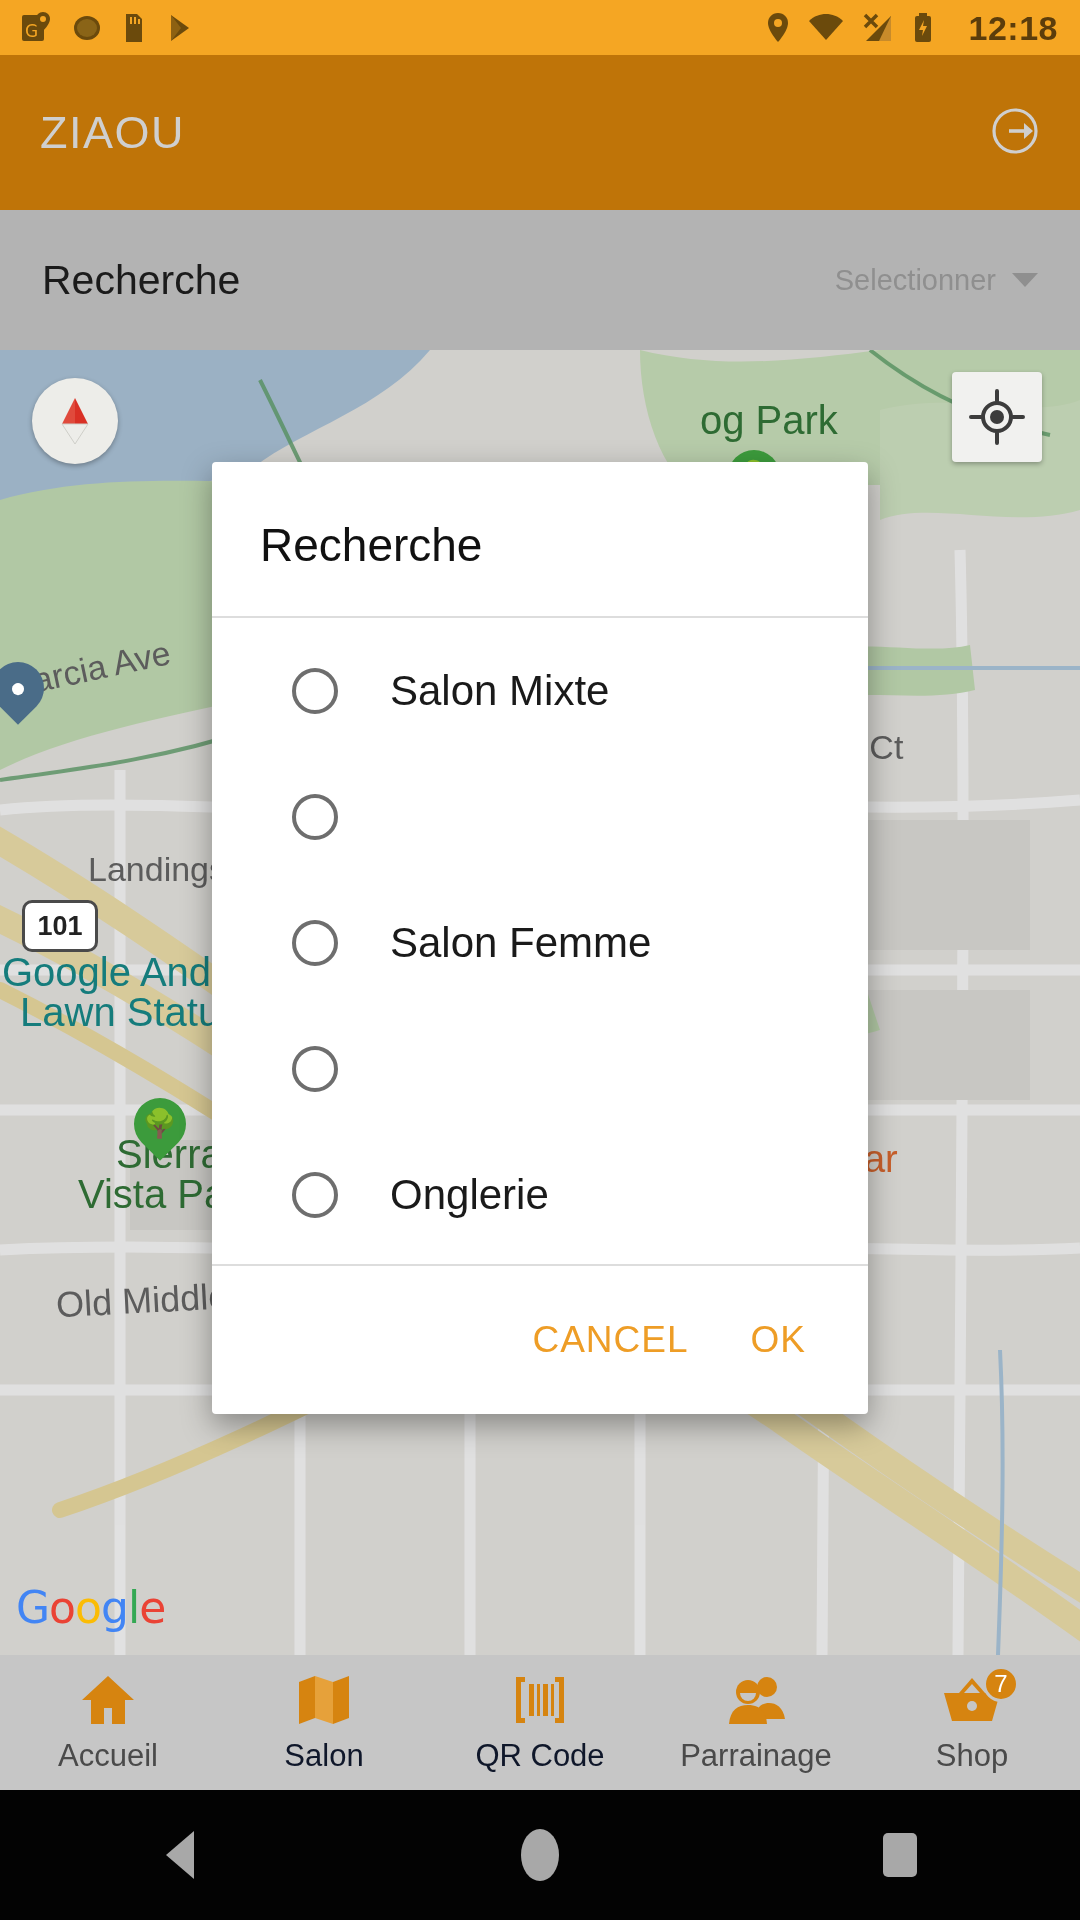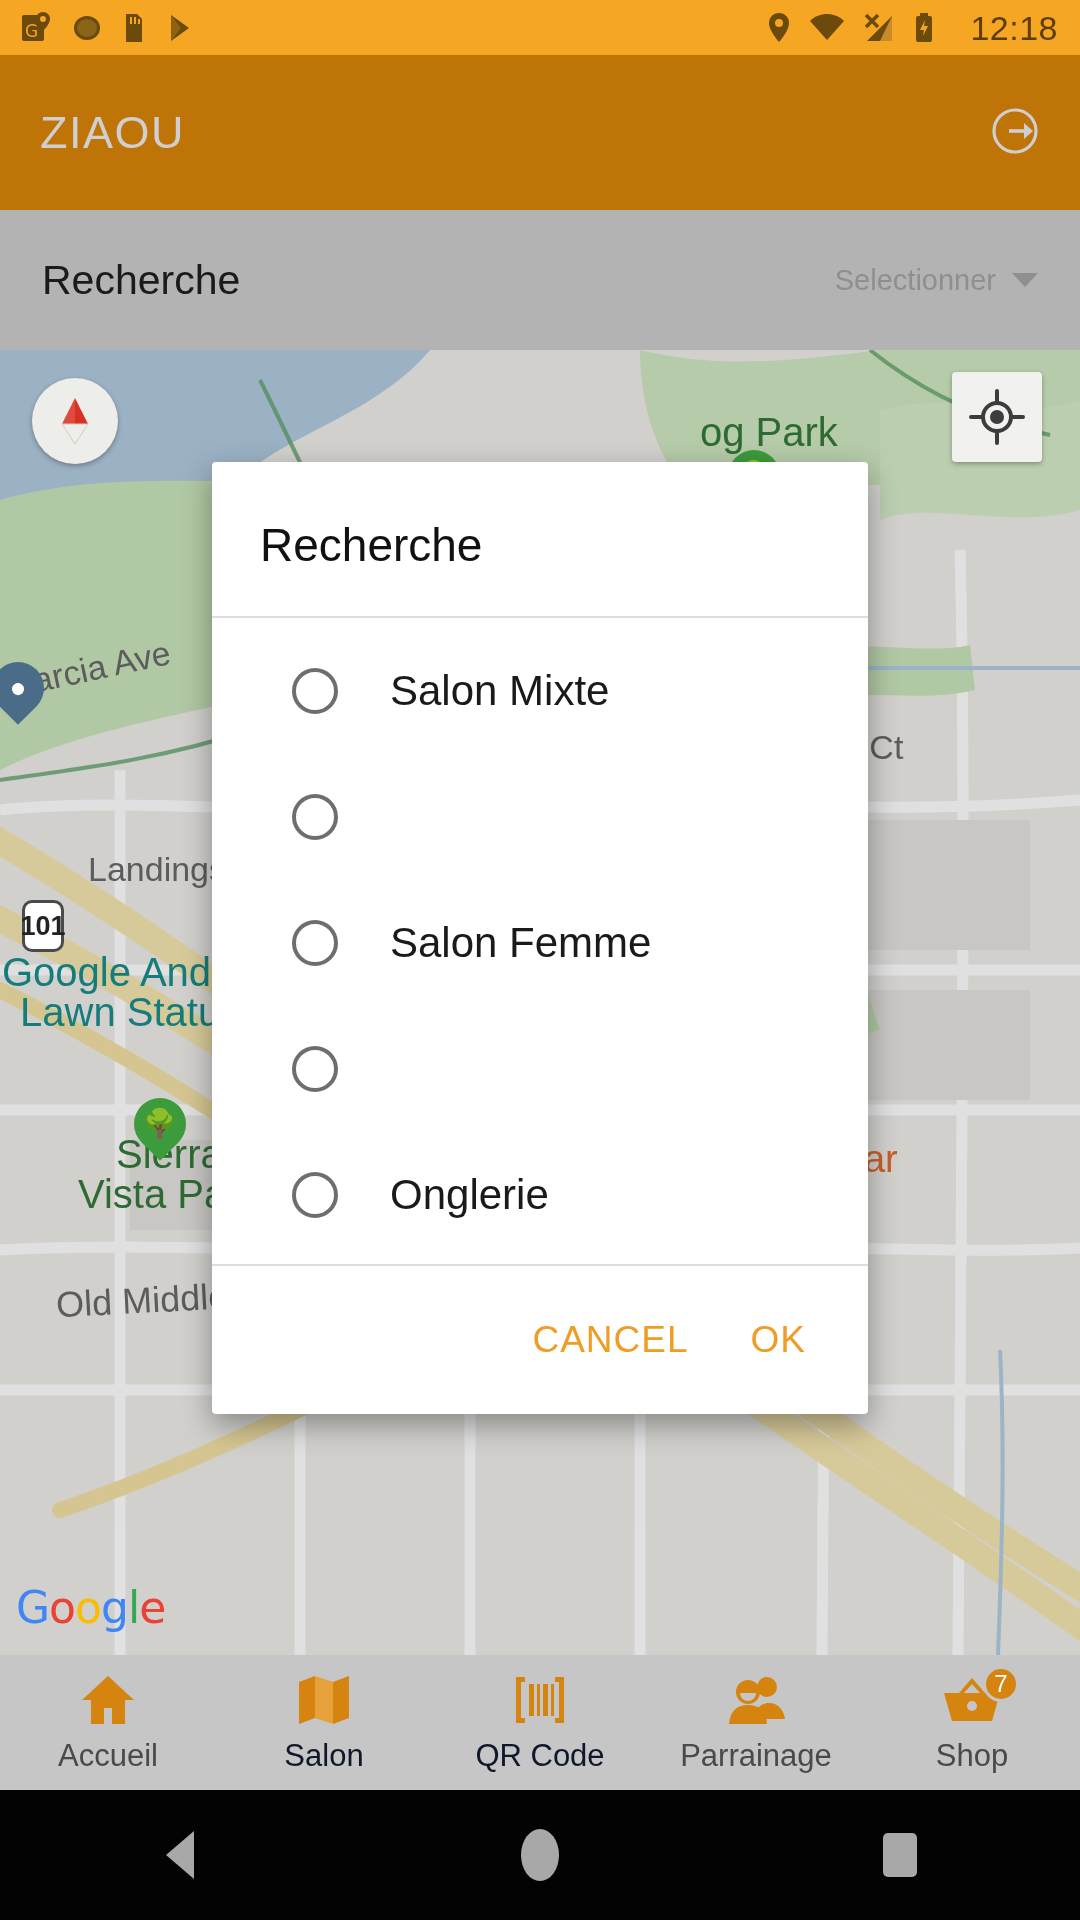--- a/index.html
+++ b/index.html
@@ -21,21 +21,21 @@
     width: 1080px; height: 55px;
     background: #F5A623;
     display: flex; align-items: center;
     padding: 0 22px;
   }
   .sb-left { display: flex; align-items: center; gap: 20px; }
   .sb-right { margin-left: auto; display: flex; align-items: center; gap: 17px; }
   .sb-ico { display: block; }
   .sb-time {
     color: #5C3D0B; font-size: 34px; letter-spacing: 0.5px;
-    margin-left: 18px; line-height: 1;
+    margin-left: 18px; line-height: 1; font-weight: bold;
   }
 
   
   #app-bar {
     position: absolute; top: 55px; left: 0;
     width: 1080px; height: 155px;
     background: #BF7408;
     display: flex; align-items: center;
     padding: 0 40px;
   }
@@ -123,21 +123,21 @@
   }
   #google-logo span:nth-child(1){color:#4285F4;}
   #google-logo span:nth-child(2){color:#EA4335;}
   #google-logo span:nth-child(3){color:#FBBC05;}
   #google-logo span:nth-child(4){color:#4285F4;}
   #google-logo span:nth-child(5){color:#34A853;}
   #google-logo span:nth-child(6){color:#EA4335;}
 
   #hwy-shield {
     position: absolute; left: 22px; top: 550px;
-    width: 42px; height: 52px;
+    width: 76px; height: 52px;
     background: #fff; border: 3px solid #4a4a4a;
     border-radius: 10px;
     display:flex;align-items:center;justify-content:center;
     color:#222; font-size: 27px; font-weight: bold;
   }
 
   
   #dialog {
     position: absolute;
     left: 212px; top: 462px;
@@ -355,21 +355,21 @@
     <div class="map-dim"></div>
 
     <div class="map-label lbl-road" style="left:6px; top:300px; transform:rotate(-12deg);">Garcia Ave</div>
     <div class="map-label lbl-road" style="left:88px; top:500px;">Landings</div>
     <div class="map-label lbl-poi" style="left:2px; top:600px; font-size:40px;">Google Andro</div>
     <div class="map-label lbl-poi" style="left:20px; top:640px; font-size:40px;">Lawn Statue</div>
     <div class="map-label lbl-park" style="left:116px; top:782px; font-size:40px;">Sierra</div>
     <div class="map-label lbl-park" style="left:78px; top:822px; font-size:40px;">Vista Park</div>
     <div class="map-label lbl-road" style="left:56px; top:926px; font-size:36px; transform:rotate(-3deg);">Old Middlefield Way</div>
     <div class="map-label lbl-hwy" style="left:366px; top:852px; font-size:38px; transform:rotate(38deg); transform-origin:left top;">Bayshore Fwy</div>
-    <div class="map-label lbl-park" style="left:700px; top:60px; font-size:40px;">og Park</div>
+    <div class="map-label lbl-park" style="left:700px; top:48px; font-size:40px;">og Park</div>
     <div class="map-label lbl-road" style="left:756px; top:378px;">Stierlin Ct</div>
     <div class="map-label lbl-road" style="left:712px; top:420px; transform:rotate(90deg); transform-origin:left top;">N Shoreline Blvd</div>
     <div class="map-label lbl-poi" style="left:646px; top:880px; font-size:40px;">Computer</div>
     <div class="map-label lbl-poi" style="left:548px; top:918px; font-size:40px;">History Museum</div>
     <div class="map-label lbl-shop" style="left:828px; top:788px; font-size:38px;">Star</div>
 
     <div class="map-pin pin-park" style="left:728px; top:100px;">
         <span>🌳</span>
       </div>
     <div class="map-pin pin-blue" style="left:-8px; top:312px;">

